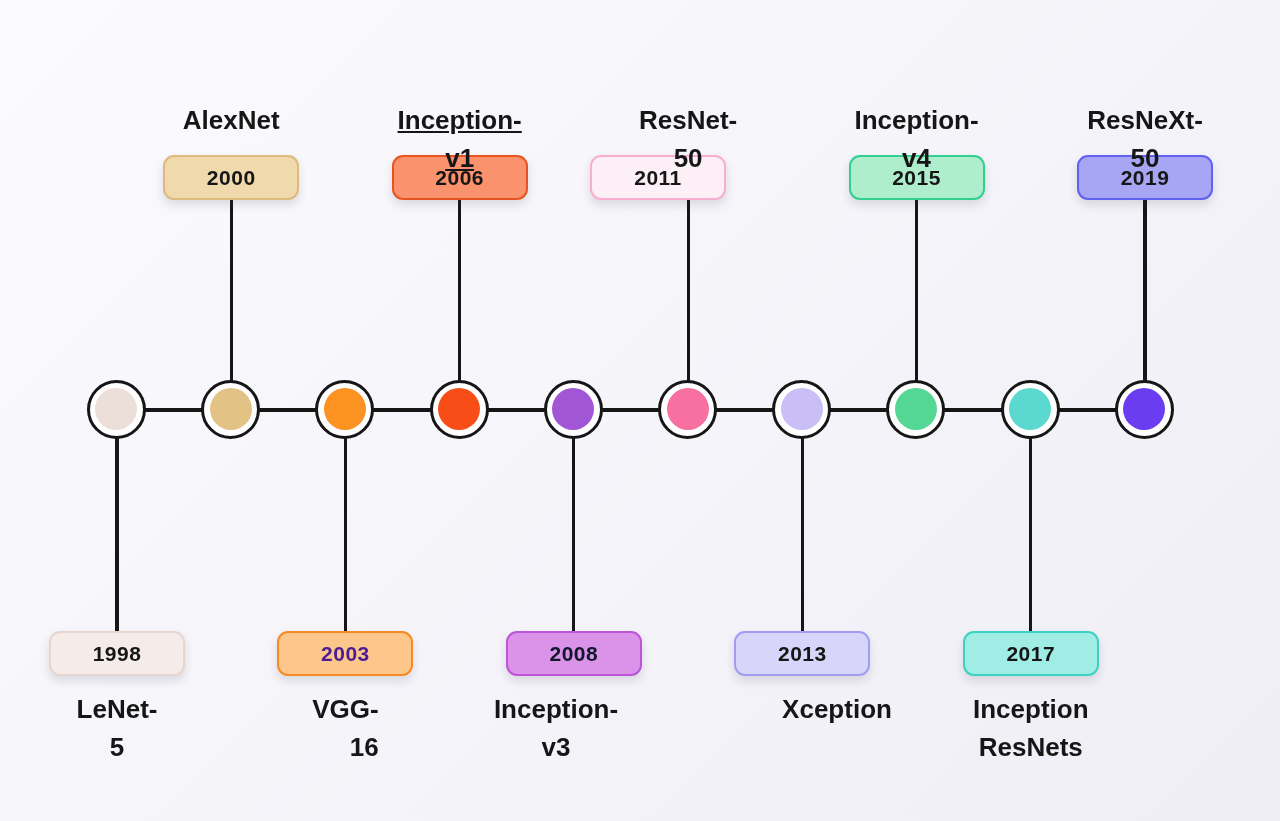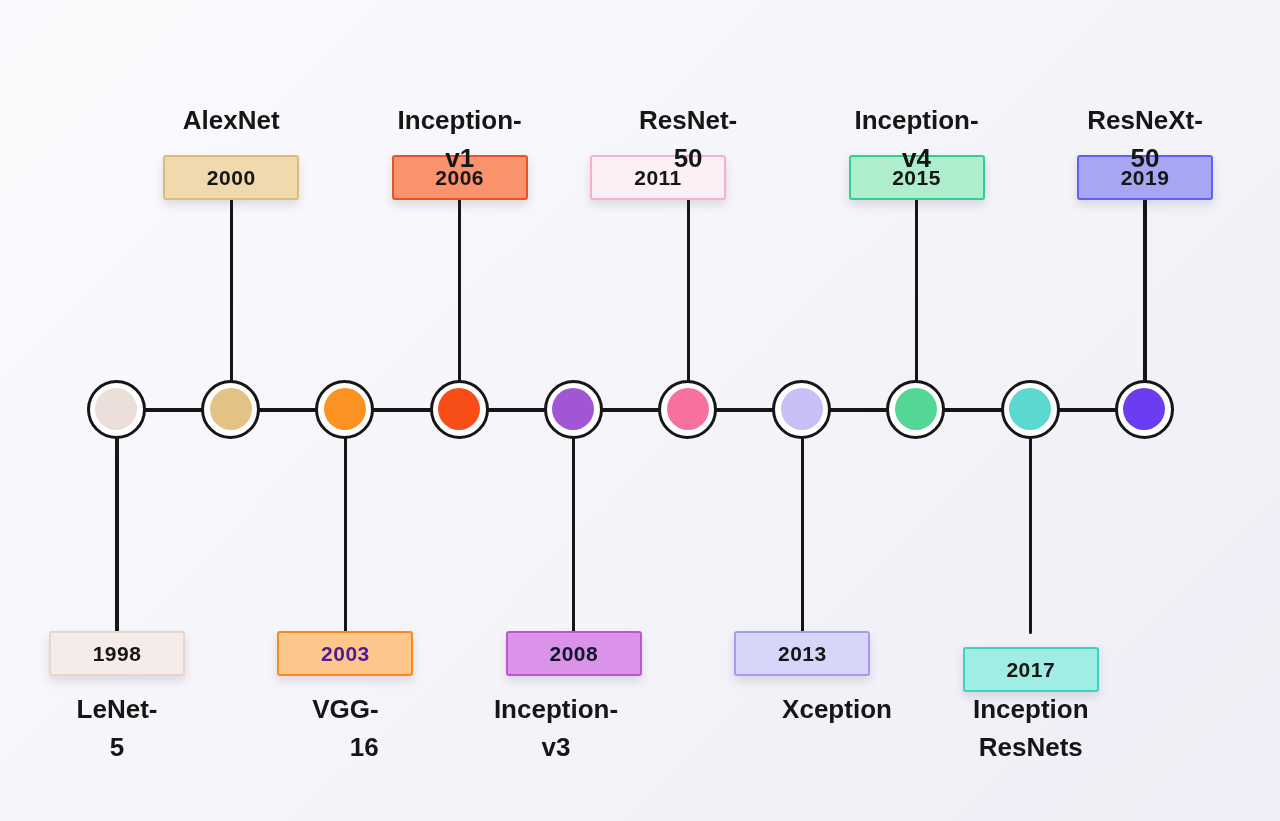--- a/index.html
+++ b/index.html
@@ -28,21 +28,21 @@
     display:flex;align-items:center;justify-content:center;
     z-index:3;
   }
   .dot{
     width:42px;height:42px;border-radius:50%;
   }
   .badge{
     position:absolute;
     width:132px;height:41px;
     border-width:2px;border-style:solid;
-    border-radius:3px;
+    border-radius:11px;
     display:flex;align-items:center;justify-content:center;
     box-shadow:0 5px 10px rgba(50,45,70,0.14);
     z-index:2;
   }
   .year{
     font-size:21px;font-weight:700;letter-spacing:0.5px;
   }
   .label{
     position:absolute;
     transform:translateX(-50%);
@@ -93,21 +93,21 @@
   </div>
 
   <div class="milestone">
     <div class="connector" style="left: 458.067px; background: rgb(22, 22, 22); top: 197px; height: 185.9px;"></div>
     <div class="badge" style="left: 391.667px; top: 155px; background: rgb(249, 146, 109); border-color: rgb(232, 84, 31);">
       <span class="year" style="color: rgb(22, 22, 22);">2006</span>
     </div>
     <div class="node" style="left: 429.567px; top: 379.9px; background: rgb(255, 255, 255); border-color: rgb(22, 22, 22);">
       <div class="dot" style="background: rgb(249, 77, 23);"></div>
     </div>
-    <div class="label" style="left: 459.667px; color: rgb(22, 22, 22); top: 101px;">Inception-v1</div>
+    <div class="label" style="left: 459.667px; color: rgb(22, 22, 22); top: 101px; text-decoration: underline;">Inception-v1</div>
   </div>
 
   <div class="milestone">
     <div class="connector" style="left: 572.289px; background: rgb(22, 22, 22); top: 437.1px; height: 196.9px;"></div>
     <div class="badge" style="left: 505.889px; top: 631px; background: rgb(218, 147, 232); border-color: rgb(188, 85, 216);">
       <span class="year" style="color: #0f172a;">2008</span>
     </div>
     <div class="node" style="left: 543.789px; top: 379.9px; background: rgb(255, 255, 255); border-color: rgb(22, 22, 22);">
       <div class="dot" style="background: rgb(161, 86, 214);"></div>
     </div>
@@ -142,21 +142,21 @@
       <span class="year" style="color: rgb(22, 22, 22);">2015</span>
     </div>
     <div class="node" style="left: 886.456px; top: 379.9px; background: rgb(255, 255, 255); border-color: rgb(22, 22, 22);">
       <div class="dot" style="background: rgb(84, 215, 149);"></div>
     </div>
     <div class="label" style="left: 916.556px; color: rgb(22, 22, 22); top: 101px;">Inception-v4</div>
   </div>
 
   <div class="milestone">
     <div class="connector" style="left: 1029.18px; background: rgb(22, 22, 22); top: 437.1px; height: 196.9px;"></div>
-    <div class="badge" style="left: 962.778px; top: 631px; background: rgb(159, 237, 228); border-color: rgb(59, 210, 195); margin-top: 16px;">
+    <div class="badge" style="left: 962.778px; top: 631px; background: rgb(159, 237, 228); border-color: rgb(59, 210, 195);">
       <span class="year" style="color: rgb(22, 22, 22);">2017</span>
     </div>
     <div class="node" style="left: 1000.68px; top: 379.9px; background: rgb(255, 255, 255); border-color: rgb(22, 22, 22);">
       <div class="dot" style="background: rgb(91, 216, 207);"></div>
     </div>
     <div class="label" style="left: 1030.78px; color: rgb(22, 22, 22); top: 690px;">Inception
 ResNets</div>
   </div>
 
   <div class="milestone">

